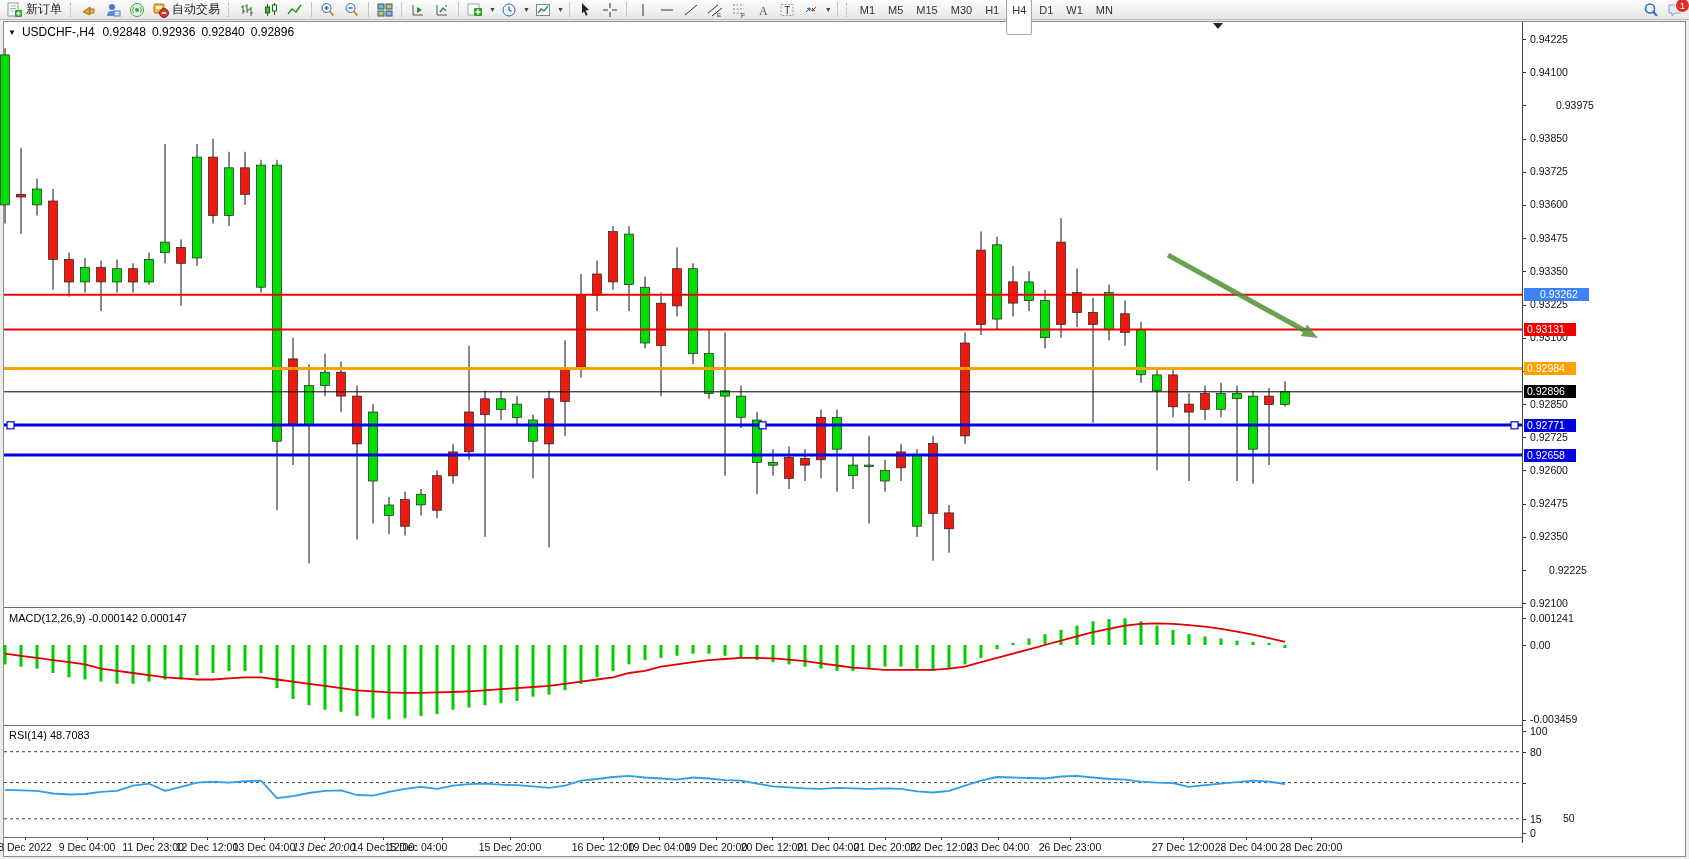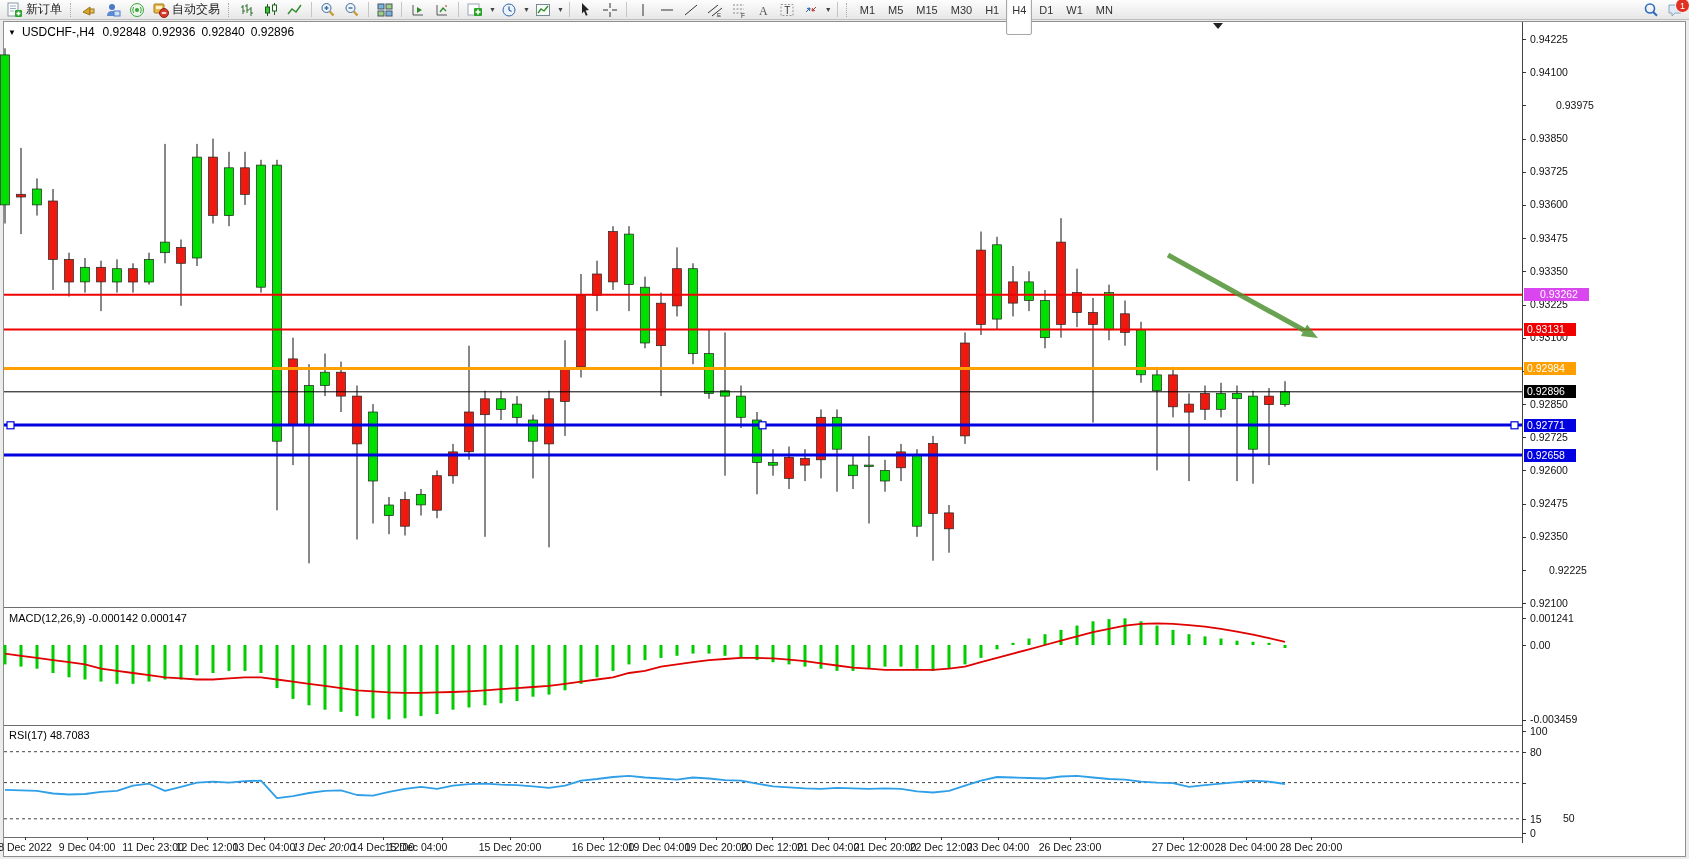--- a/index.html
+++ b/index.html
@@ -261,21 +261,21 @@
   <span>0.92848</span>
   <span>0.92936</span>
   <span>0.92840</span>
   <span>0.92896</span>
 </div>
 
 <div class="paneltitle" style="left:9px;top:612px">
   <span>MACD(12,26,9)</span>&nbsp;<span>-0.000142</span>&nbsp;<span>0.000147</span>
 </div>
 <div class="paneltitle" style="left:9px;top:729px">
-  <span>RSI(17)</span>&nbsp;<span>48.7083</span>
+  <span>RSI(14)</span>&nbsp;<span>48.7083</span>
 </div>
 
 <svg id="mainplot" style="left:4px;top:22px" width="1518" height="585">
     <line x1="1" y1="26.3" x2="1" y2="201.5" stroke="#111111" stroke-width="1"></line>
     <rect x="-3.5" y="32.9" width="9" height="150.0" fill="#00e000" stroke="#222" stroke-width="0.7"></rect>
     <line x1="17" y1="125.9" x2="17" y2="212.1" stroke="#111111" stroke-width="1"></line>
     <rect x="12.5" y="172.3" width="9" height="2.7" fill="#ee1a10" stroke="#222" stroke-width="0.7"></rect>
     <line x1="33" y1="156.4" x2="33" y2="193.6" stroke="#111111" stroke-width="1"></line>
     <rect x="28.5" y="167.0" width="9" height="15.9" fill="#00e000" stroke="#222" stroke-width="0.7"></rect>
     <line x1="49" y1="167.0" x2="49" y2="267.9" stroke="#111111" stroke-width="1"></line>
@@ -570,21 +570,21 @@
 <div class="ptick-dash" style="position: absolute; left: 1522px; top: 470.4px;"></div>
 <div class="ptick-label" style="position: absolute; left: 1530px; top: 463.9px;">0.92600</div>
 <div class="ptick-dash" style="position: absolute; left: 1522px; top: 503.6px;"></div>
 <div class="ptick-label" style="position: absolute; left: 1530px; top: 497.1px;">0.92475</div>
 <div class="ptick-dash" style="position: absolute; left: 1522px; top: 536.8px;"></div>
 <div class="ptick-label" style="position: absolute; left: 1530px; top: 530.3px;">0.92350</div>
 <div class="ptick-dash" style="position: absolute; left: 1522px; top: 570px;"></div>
 <div class="ptick-label" style="position: absolute; left: 1530px; top: 563.5px; padding-left: 19px;">0.92225</div>
 <div class="ptick-dash" style="position: absolute; left: 1522px; top: 603.2px;"></div>
 <div class="ptick-label" style="position: absolute; left: 1530px; top: 596.7px;">0.92100</div>
-<div class="badge" style="position: absolute; top: 288.2px; background: #d946ef; padding-left: 16px;">0.93262</div>
+<div class="badge" style="position: absolute; top: 288.2px; background: #3b82f6; padding-left: 16px;">0.93262</div>
 <div class="badge" style="position: absolute; top: 323px; background: rgb(240, 0, 0);">0.93131</div>
 <div class="badge" style="position: absolute; top: 362px; background: rgb(255, 159, 0);">0.92984</div>
 <div class="badge" style="position: absolute; top: 385.3px; background: rgb(0, 0, 0);">0.92896</div>
 <div class="badge" style="position: absolute; top: 418.5px; background: rgb(0, 0, 224);">0.92771</div>
 <div class="badge" style="position: absolute; top: 448.5px; background: rgb(0, 0, 224);">0.92658</div>
 <div class="shiftmark" style="position: absolute; left: 1213px; top: 23px;"></div>
 <div class="ptick-dash" style="position: absolute; left: 1522px; top: 618.3px;"></div>
 <div class="ptick-label" style="position: absolute; left: 1530px; top: 611.8px;">0.001241</div>
 <div class="ptick-dash" style="position: absolute; left: 1522px; top: 645px;"></div>
 <div class="ptick-label" style="position: absolute; left: 1530px; top: 638.5px;">0.00</div>

